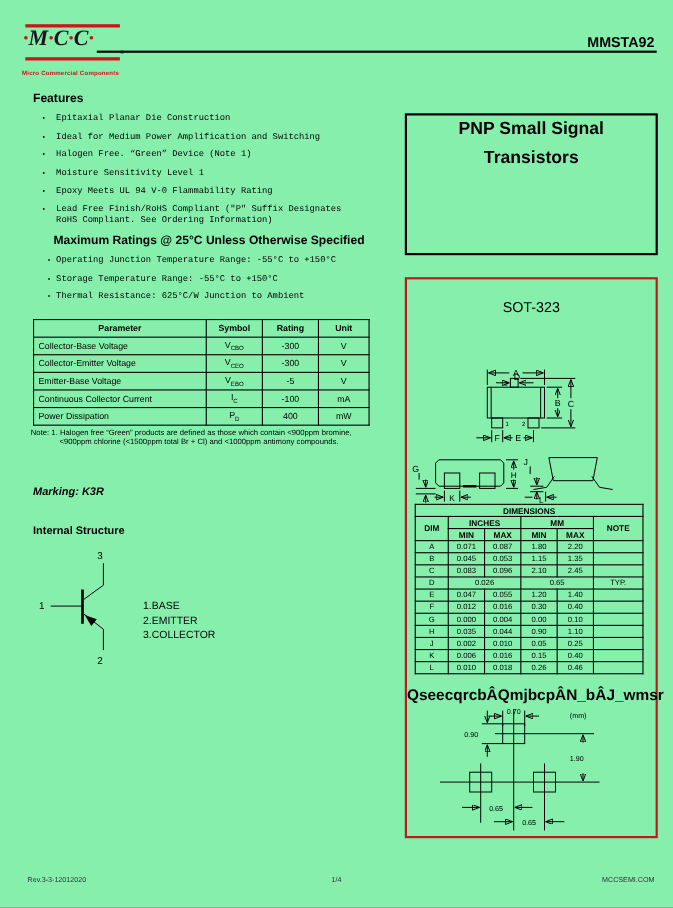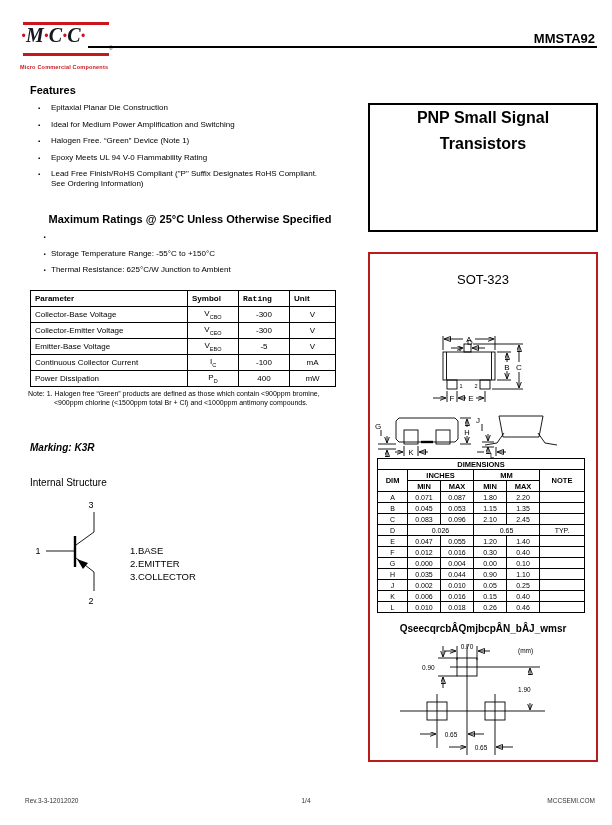--- a/index.html
+++ b/index.html
@@ -1,64 +1,64 @@
 <!DOCTYPE html>
 <html><head>
 <meta charset="utf-8">
 <style>
   html,body{margin:0;padding:0;background:#888;}
-  .page{position:relative;width:612px;height:825px;background:#ffffff;overflow:hidden;
+  .page{position:relative;width:612px;height:825px;background:#86efac;overflow:hidden;
         font-family:"Liberation Sans",sans-serif;color:#000;}
   
   .logo{position:absolute;left:20px;top:22px;width:110px;}
   .logo-bar{height:3px;background:#c9161d;width:86px;margin-left:3px;}
   .logo-text{font-family:"Liberation Serif",serif;font-weight:bold;font-style:italic;
              font-size:20px;line-height:20px;color:#17171f;letter-spacing:0px;padding-left:1px;}
   .logo-text .dot{color:#c9161d;}
   .logo-reg{font-size:5px;vertical-align:top;color:#17171f;}
   .logo-tagline{font-size:5.5px;font-weight:bold;color:#c9161d;margin-top:1px;letter-spacing:0.2px;}
   .part-number{position:absolute;right:17px;top:31px;font-size:13px;font-weight:bold;text-align:center;}
   .header-rule{position:absolute;left:88px;right:15px;top:46px;border-top:2px solid #000;}
   
   .sec-title{font-size:11px;font-weight:bold;margin:0;}
   .features{position:absolute;left:30px;top:84px;width:310px;}
   .blist{list-style:none;margin:7px 0 0 0;padding:0 0 0 8px;width:292px;}
-  .blist li{font-size:8px;line-height:10px;margin-bottom:6.5px;display:flex;}
+  .blist li{font-size:8px;line-height:10px;margin-bottom:6.5px;display:flex;font-family:Liberation Mono, monospace;}
   .blist .bullet{width:13px;flex:0 0 13px;font-size:6px;line-height:10px;}
   .maxratings{position:absolute;left:30px;top:213px;width:320px;text-align:center;}
   .rt{border-collapse:collapse;position:absolute;left:30px;top:290px;}
   .rt td{border:1px solid #000;font-size:8px;padding:0 4px;height:15px;}
-  .rt .hd{font-weight:bold;text-align:left;}
+  .rt .hd{font-weight:bold;text-align:center;}
   .rt .c{text-align:center;}
   .rt .p{width:148px;}
   .rt .s{width:42px;}
-  .rt .r{width:42px;font-family:Liberation Mono, monospace;}
+  .rt .r{width:42px;}
   .rt .u{width:37px;}
   sub.sm{font-size:5.5px;}
   .note{position:absolute;left:28px;top:390px;font-size:7px;line-height:8.5px;width:330px;}
   .note .l2{margin-left:26px;}
   .marking{position:absolute;left:30px;top:442px;font-size:10px;font-weight:bold;font-style:italic;}
-  .istruct{position:absolute;left:30px;top:477px;font-size:10px;font-weight:normal;}
+  .istruct{position:absolute;left:30px;top:477px;font-size:10px;font-weight:bold;}
   .tr-svg{position:absolute;left:30px;top:492px;}
   
   .pbox{position:absolute;left:368px;top:103px;width:230px;height:129px;border:2px solid #000;
         box-sizing:border-box;text-align:center;font-weight:bold;font-size:16px;line-height:26px;
         }
   .pkgbox{position:absolute;left:368px;top:252px;width:230px;height:510px;border:2px solid #b91c1c;
         box-sizing:border-box;}
   .sot{position:absolute;left:0;top:18px;width:100%;text-align:center;font-size:13px;}
   .pkg-svg{position:absolute;left:0;top:42px;}
   .dim-table{border-collapse:collapse;position:absolute;left:7px;top:204px;}
   .dim-table td{border:1px solid #000;font-size:7px;text-align:center;padding:0 1px;height:10px;}
   .dim-table .b{font-weight:bold;font-size:7.5px;}
   .dim-table .cd{width:27px;}
   .dim-table .cm{width:30px;}
   .dim-table .cn{width:42px;margin-top:28px;}
   .pad-title{position:absolute;left:0;top:369px;width:100%;text-align:center;
-             font-size:10px;font-weight:bold;}
+             font-size:14px;font-weight:bold;}
   .pad-svg{position:absolute;left:0;top:382px;}
   
   svg line,svg rect,svg path,svg polygon.noline,svg polyline{stroke:#000;fill:none;stroke-width:0.9;}
   svg text{font-family:"Liberation Sans",sans-serif;fill:#000;stroke:none;}
   .thk{stroke-width:2.4;}
   
   .footer{position:absolute;left:0;right:0;top:797px;font-size:6.5px;color:#333;}
   .f-left{position:absolute;left:25px;}
   .f-center{position:absolute;left:0;right:0;text-align:center;}
   .f-right{position:absolute;right:17px;}
@@ -95,34 +95,39 @@
       <li>
           <span class="bullet">▪</span>
           <span>Ideal for Medium Power Amplification and Switching</span>
         </li>
       <li>
           <span class="bullet">▪</span>
           <span>Halogen Free. “Green” Device (Note 1)</span>
         </li>
       <li>
           <span class="bullet">▪</span>
+          <span>Moisture Sensitivity Level 1</span>
+        </li>
+      <li>
+          <span class="bullet">▪</span>
           <span>Epoxy Meets UL 94 V-0 Flammability Rating</span>
         </li>
       <li>
           <span class="bullet">▪</span>
           <span>Lead Free Finish/RoHS Compliant ("P" Suffix Designates RoHS Compliant. See Ordering Information)</span>
         </li>
     </ul>
   </div>
 
   <div class="maxratings">
     <h2 class="sec-title">Maximum Ratings @ 25°C Unless Otherwise Specified</h2>
     <ul class="blist">
       <li>
           <span class="bullet">▪</span>
+          <span>Operating Junction Temperature Range: -55°C to +150°C</span>
         </li>
       <li>
           <span class="bullet">▪</span>
           <span>Storage Temperature Range: -55°C to +150°C</span>
         </li>
       <li>
           <span class="bullet">▪</span>
           <span>Thermal Resistance: 625°C/W Junction to Ambient</span>
         </li>
     </ul>

